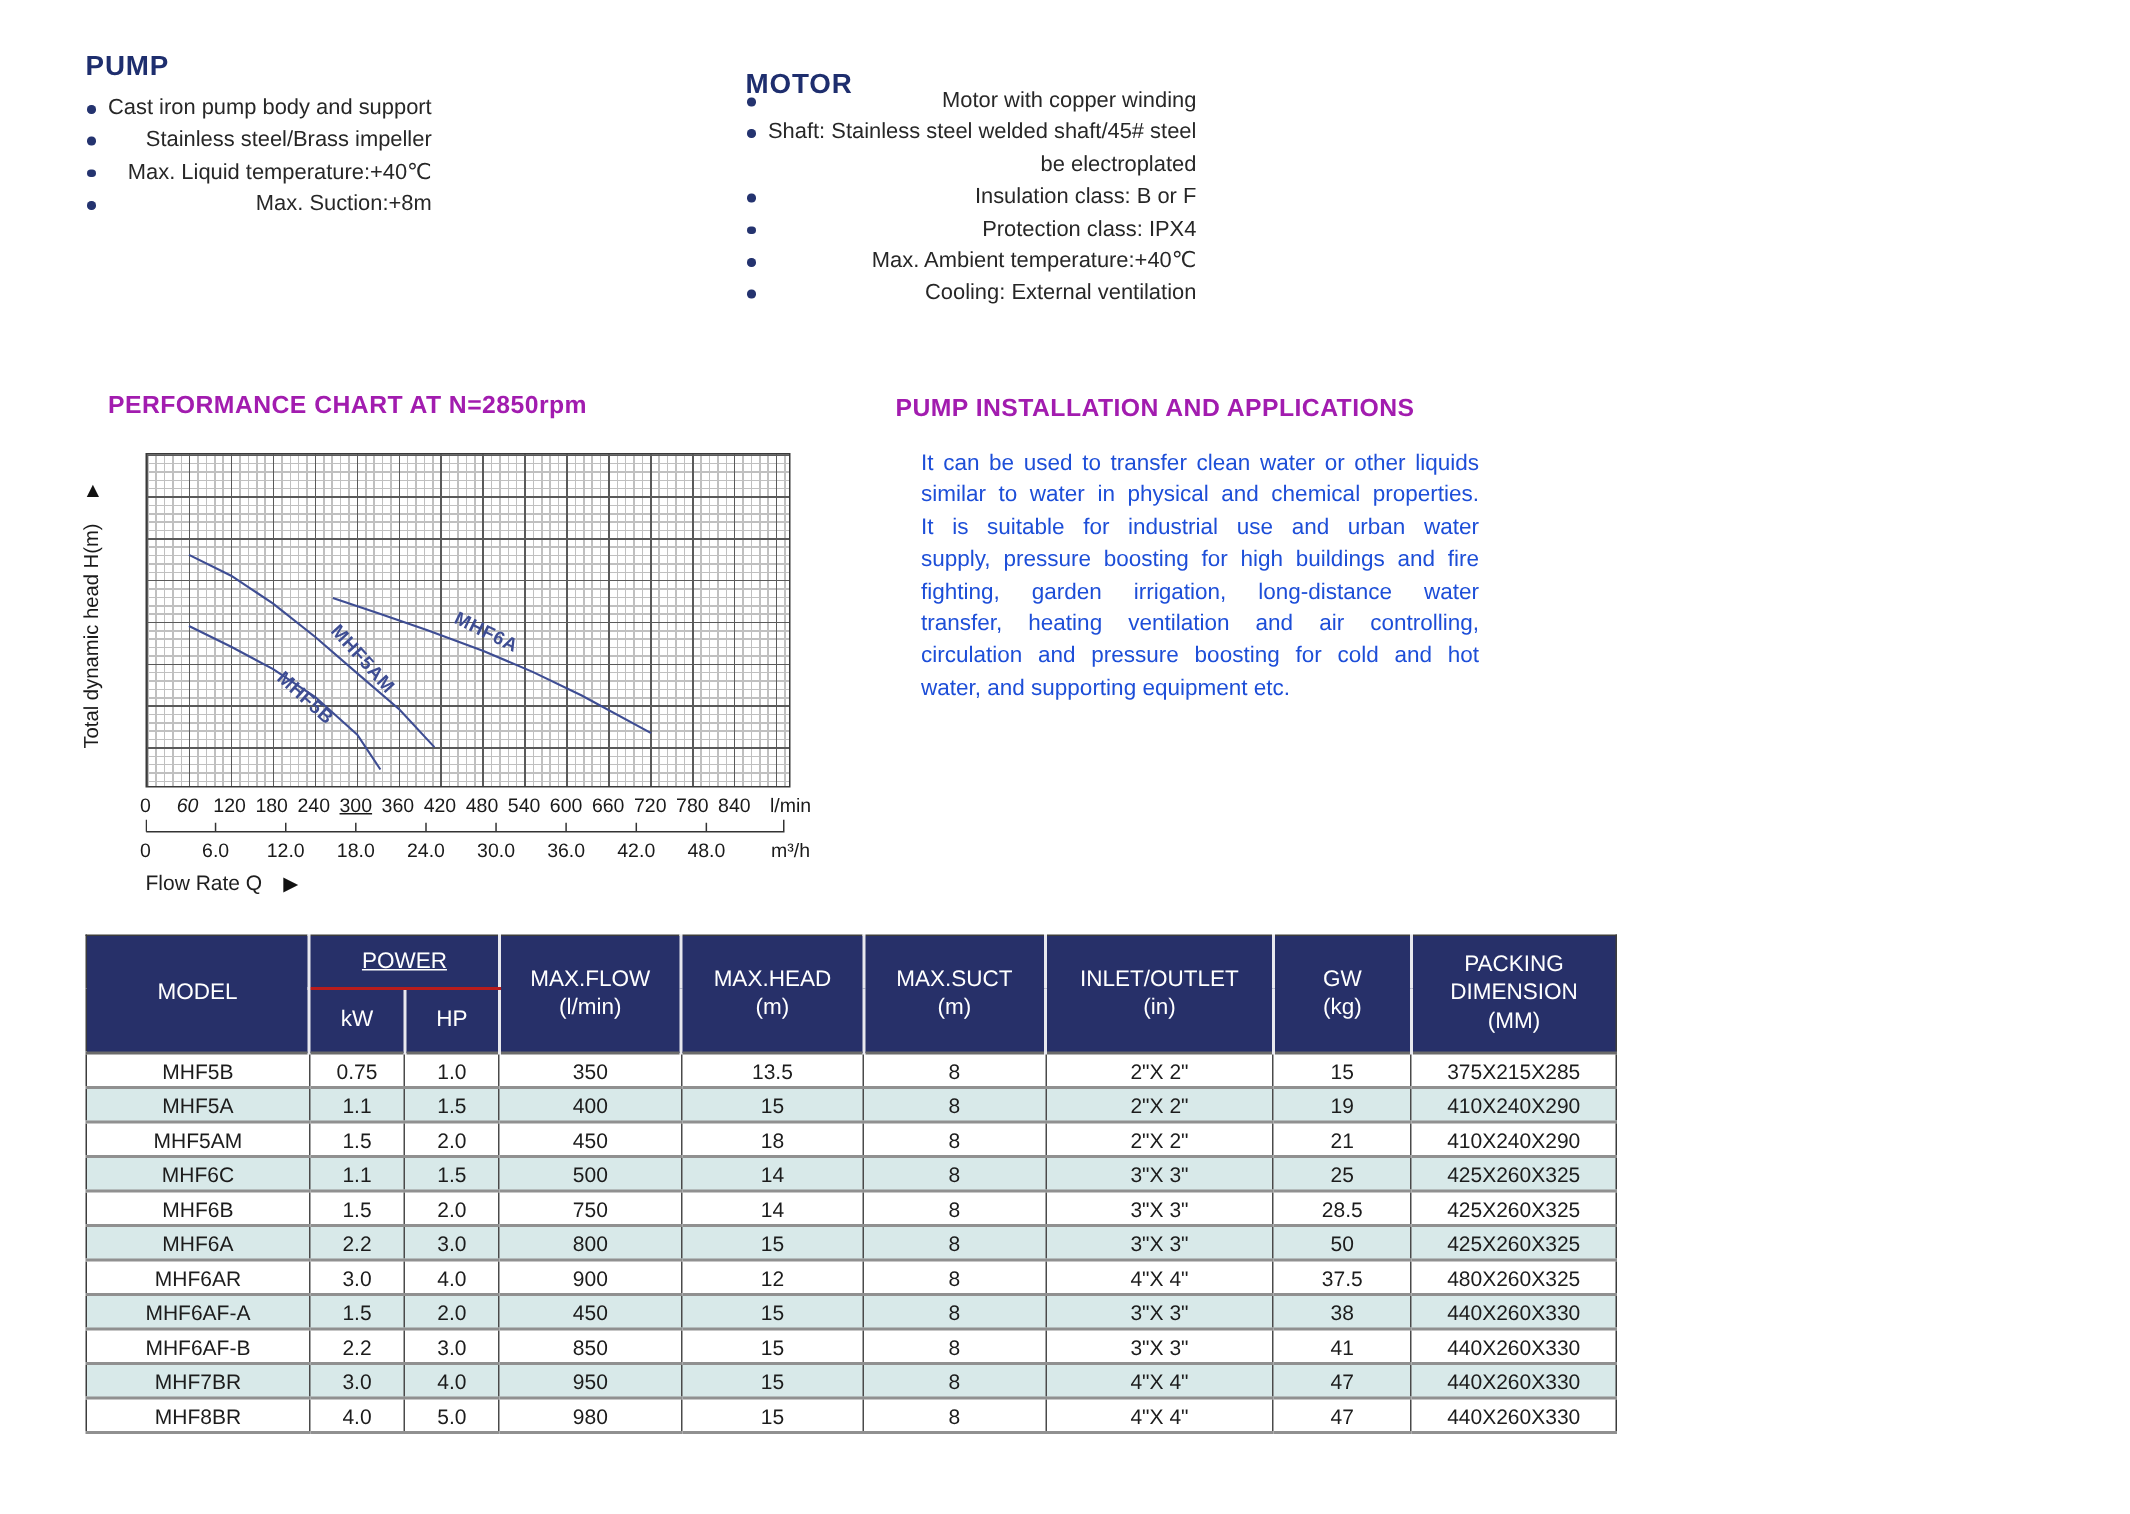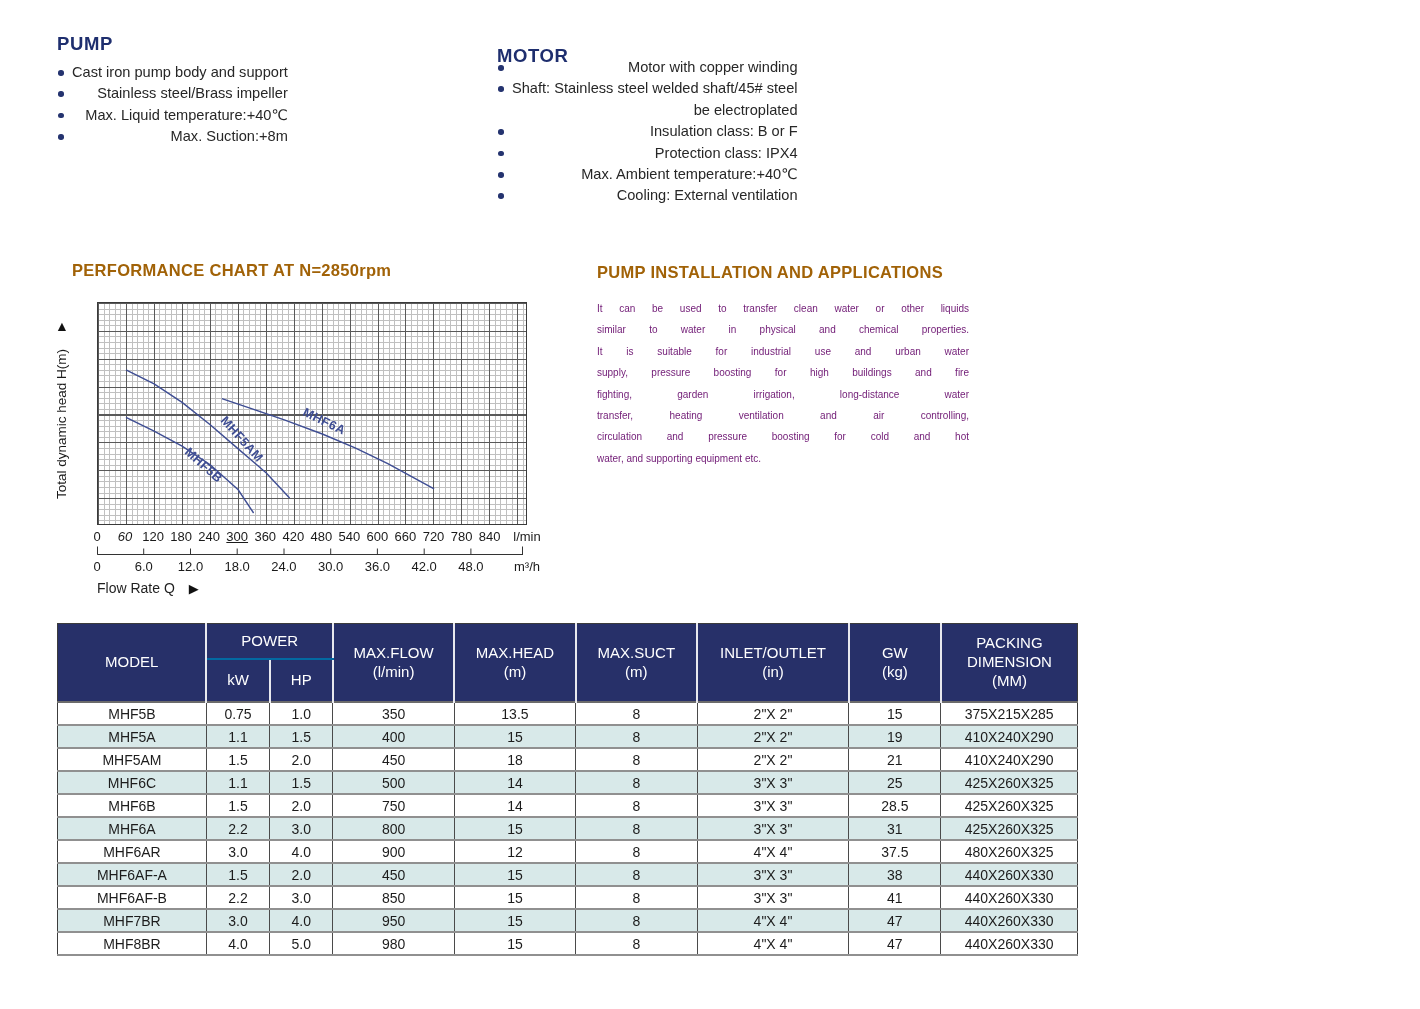--- a/index.html
+++ b/index.html
@@ -3,21 +3,21 @@
 <meta charset="utf-8">
 <style>
   html,body{margin:0;padding:0;background:#fff;}
   #page{position:relative;width:1420px;height:1009px;background:#ffffff;overflow:hidden;
         font-family:"Liberation Sans","DejaVu Sans",sans-serif;color:#2b2b2b;}
   .sec-title{position:absolute;margin:0;font-size:18.5px;font-weight:bold;color:#1e2e6e;letter-spacing:.6px;}
   ul.bullets{position:absolute;margin:0;padding:0;list-style:none;font-size:14.6px;line-height:21.4px;color:#272727;}
   ul.bullets li{position:relative;padding-left:15px;text-align:right;}
   ul.bullets li::before{content:"";position:absolute;left:1px;top:8px;width:5.5px;height:5.5px;border-radius:50%;background:#24336f;}
   ul.bullets .cont-line{padding-left:48px;}
-  .sub-title{position:absolute;margin:0;font-size:16.5px;font-weight:bold;color:#a16207;letter-spacing:.3px;}
+  .sub-title{position:absolute;margin:0;font-size:16.5px;font-weight:bold;color:#a21caf;letter-spacing:.3px;}
   
   .plot{position:absolute;left:97px;top:302px;width:430px;height:223px;box-sizing:border-box;border:1px solid #3a3a3a;
     background-image:
       repeating-linear-gradient(to right,#5a5a5a 0,#5a5a5a 1px,transparent 1px,transparent 27.95px),
       repeating-linear-gradient(to bottom,#5a5a5a 0,#5a5a5a 1px,transparent 1px,transparent 27.875px),
       repeating-linear-gradient(to right,#c0c0c0 0,#c0c0c0 1px,transparent 1px,transparent 5.59px),
       repeating-linear-gradient(to bottom,#c0c0c0 0,#c0c0c0 1px,transparent 1px,transparent 5.575px);}
   .plot svg{position:absolute;left:0;top:0;}
   .y-ticks{position:absolute;left:64px;top:302px;width:28px;height:223px;font-size:13.5px;color:#1a1a1a;}
   .y-ticks span{position:absolute;right:2px;}
@@ -25,30 +25,30 @@
                white-space:nowrap;font-size:13.5px;color:#1a1a1a;}
   .head-arrow{position:absolute;left:55px;top:318px;font-size:14px;color:#111;}
   .x-ticks{position:absolute;left:97px;top:529px;width:430px;height:16px;font-size:13px;color:#1a1a1a;}
   .x-ticks span{position:absolute;transform:translateX(-50%);white-space:nowrap;}
   .m3h-scale{position:absolute;left:97px;top:546px;width:440px;height:32px;font-size:13px;color:#1a1a1a;}
   .m3h-scale svg{position:absolute;left:0;top:0;}
   .m3h-scale span{position:absolute;top:13px;transform:translateX(-50%);white-space:nowrap;}
   .flow-label{position:absolute;left:97px;top:580px;width:430px;font-size:14px;color:#1f1f1f;}
   .flow-label .tri{display:inline-block;margin-left:14px;font-size:13px;color:#111;}
   
-  .para{position:absolute;left:597px;top:298px;width:372px;font-size:10px;line-height:21.4px;color:#701a75;}
+  .para{position:absolute;left:614px;top:298px;width:372px;font-size:15px;line-height:21.4px;color:#1d4ed8;}
   .para-line{text-align:justify;text-align-last:justify;}
   .para-line.last{text-align-last:left;}
   
   table.spec{position:absolute;left:57px;top:623px;width:1021px;border-collapse:collapse;table-layout:fixed;
              border:1px solid #3c3c3c;}
   table.spec thead th{background:#273069;color:#fff;font-weight:normal;font-size:15px;line-height:1.25;
              white-space:pre-line;padding:2px 0;}
   th.wdiv{border-right:2px solid #e8e8ee;}
-  th.power-th{border-bottom:2px solid #0369a1;height:30px;}
+  th.power-th{border-bottom:2px solid #b91c1c;height:30px;text-decoration:underline;}
   tr.h2row th{height:37px;}
   table.spec tbody td{text-align:center;font-size:14px;color:#1c1c1c;height:19px;padding:1px 0;
              border-right:1px solid #4a4a4a;border-bottom:2px solid #909090;}
   table.spec tbody td:last-child{border-right:none;}
   table.spec tbody tr:nth-child(even){background:#d8e9e9;}
   table.spec tbody tr:first-child td{border-top:2px solid #6b6b6b;}
 </style>
 </head>
 <body>
 
@@ -251,21 +251,21 @@
           <td>425X260X325</td>
         </tr>
         <tr>
           <td>MHF6A</td>
           <td>2.2</td>
           <td>3.0</td>
           <td>800</td>
           <td>15</td>
           <td>8</td>
           <td>3"X 3"</td>
-          <td>31</td>
+          <td>50</td>
           <td>425X260X325</td>
         </tr>
         <tr>
           <td>MHF6AR</td>
           <td>3.0</td>
           <td>4.0</td>
           <td>900</td>
           <td>12</td>
           <td>8</td>
           <td>4"X 4"</td>

